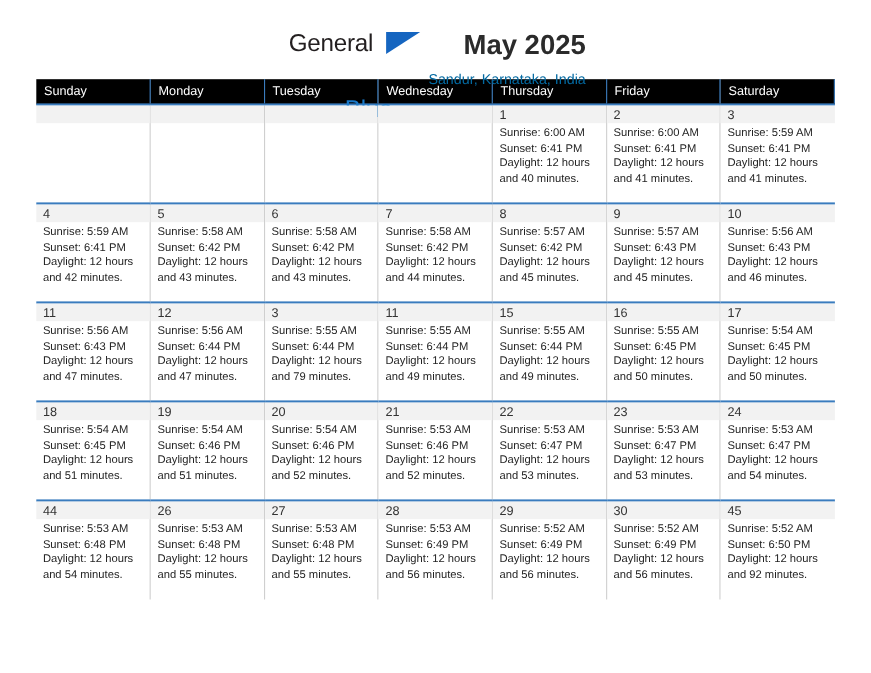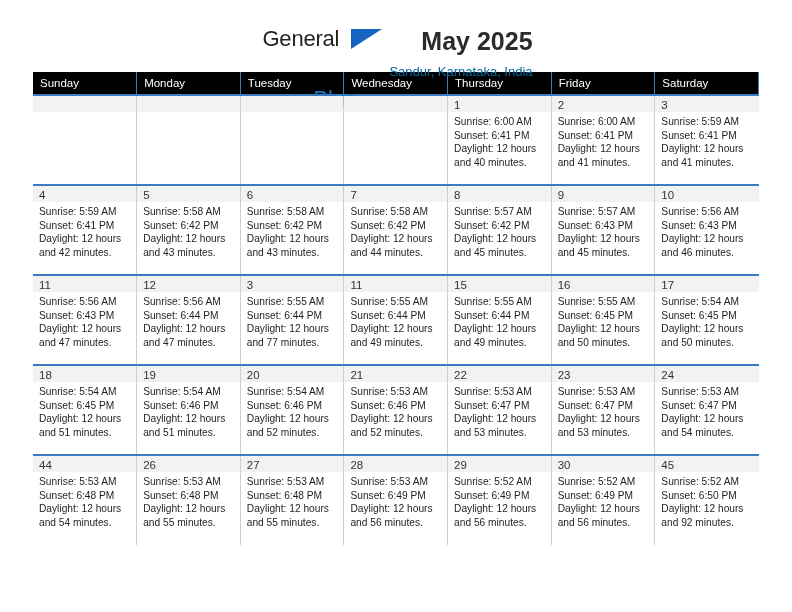--- a/index.html
+++ b/index.html
@@ -364,21 +364,21 @@
             </div>
           </div>
         </td>
         <td>
           <div class="cell">
             <div class="day-band">3</div>
             <div class="details">
               <div>Sunrise: 5:55 AM</div>
               <div>Sunset: 6:44 PM</div>
               <div>Daylight: 12 hours</div>
-              <div>and 77 minutes.</div>
+              <div>and 79 minutes.</div>
             </div>
           </div>
         </td>
         <td>
           <div class="cell">
             <div class="day-band">11</div>
             <div class="details">
               <div>Sunrise: 5:55 AM</div>
               <div>Sunset: 6:44 PM</div>
               <div>Daylight: 12 hours</div>

